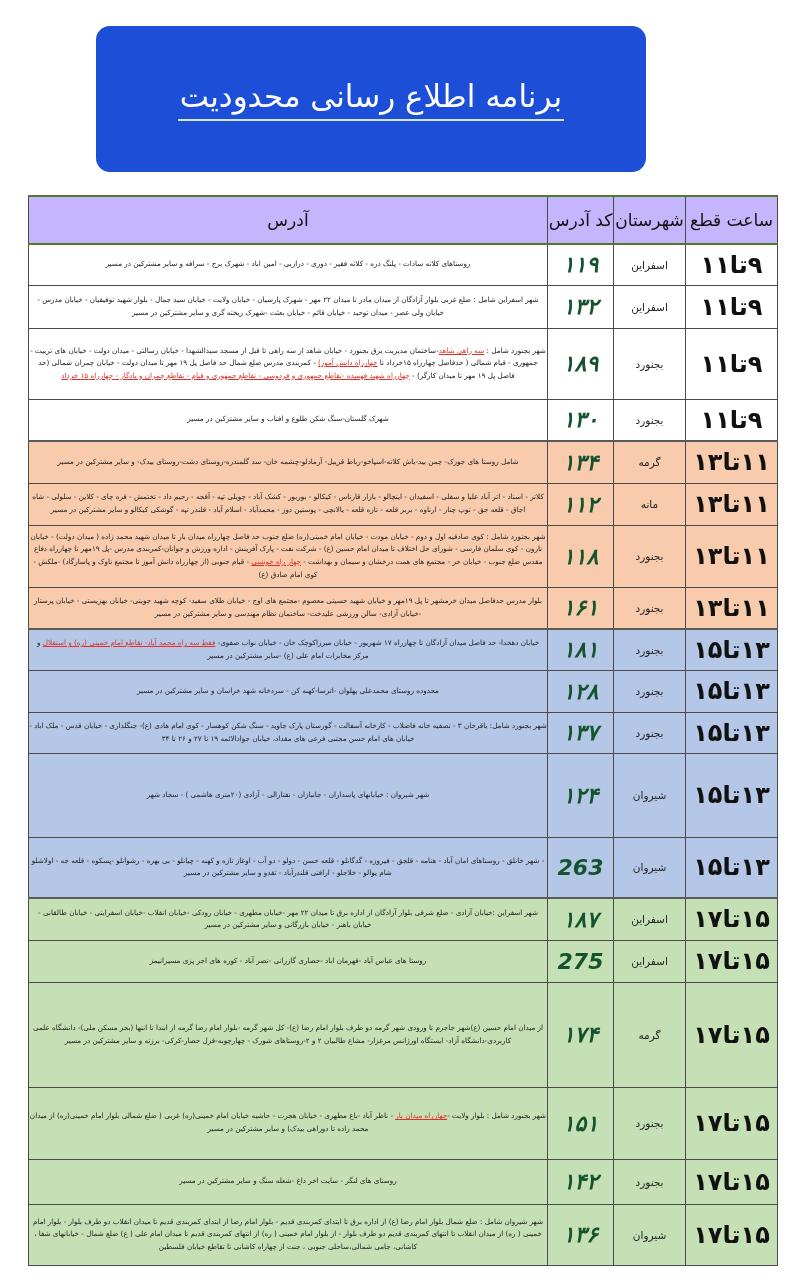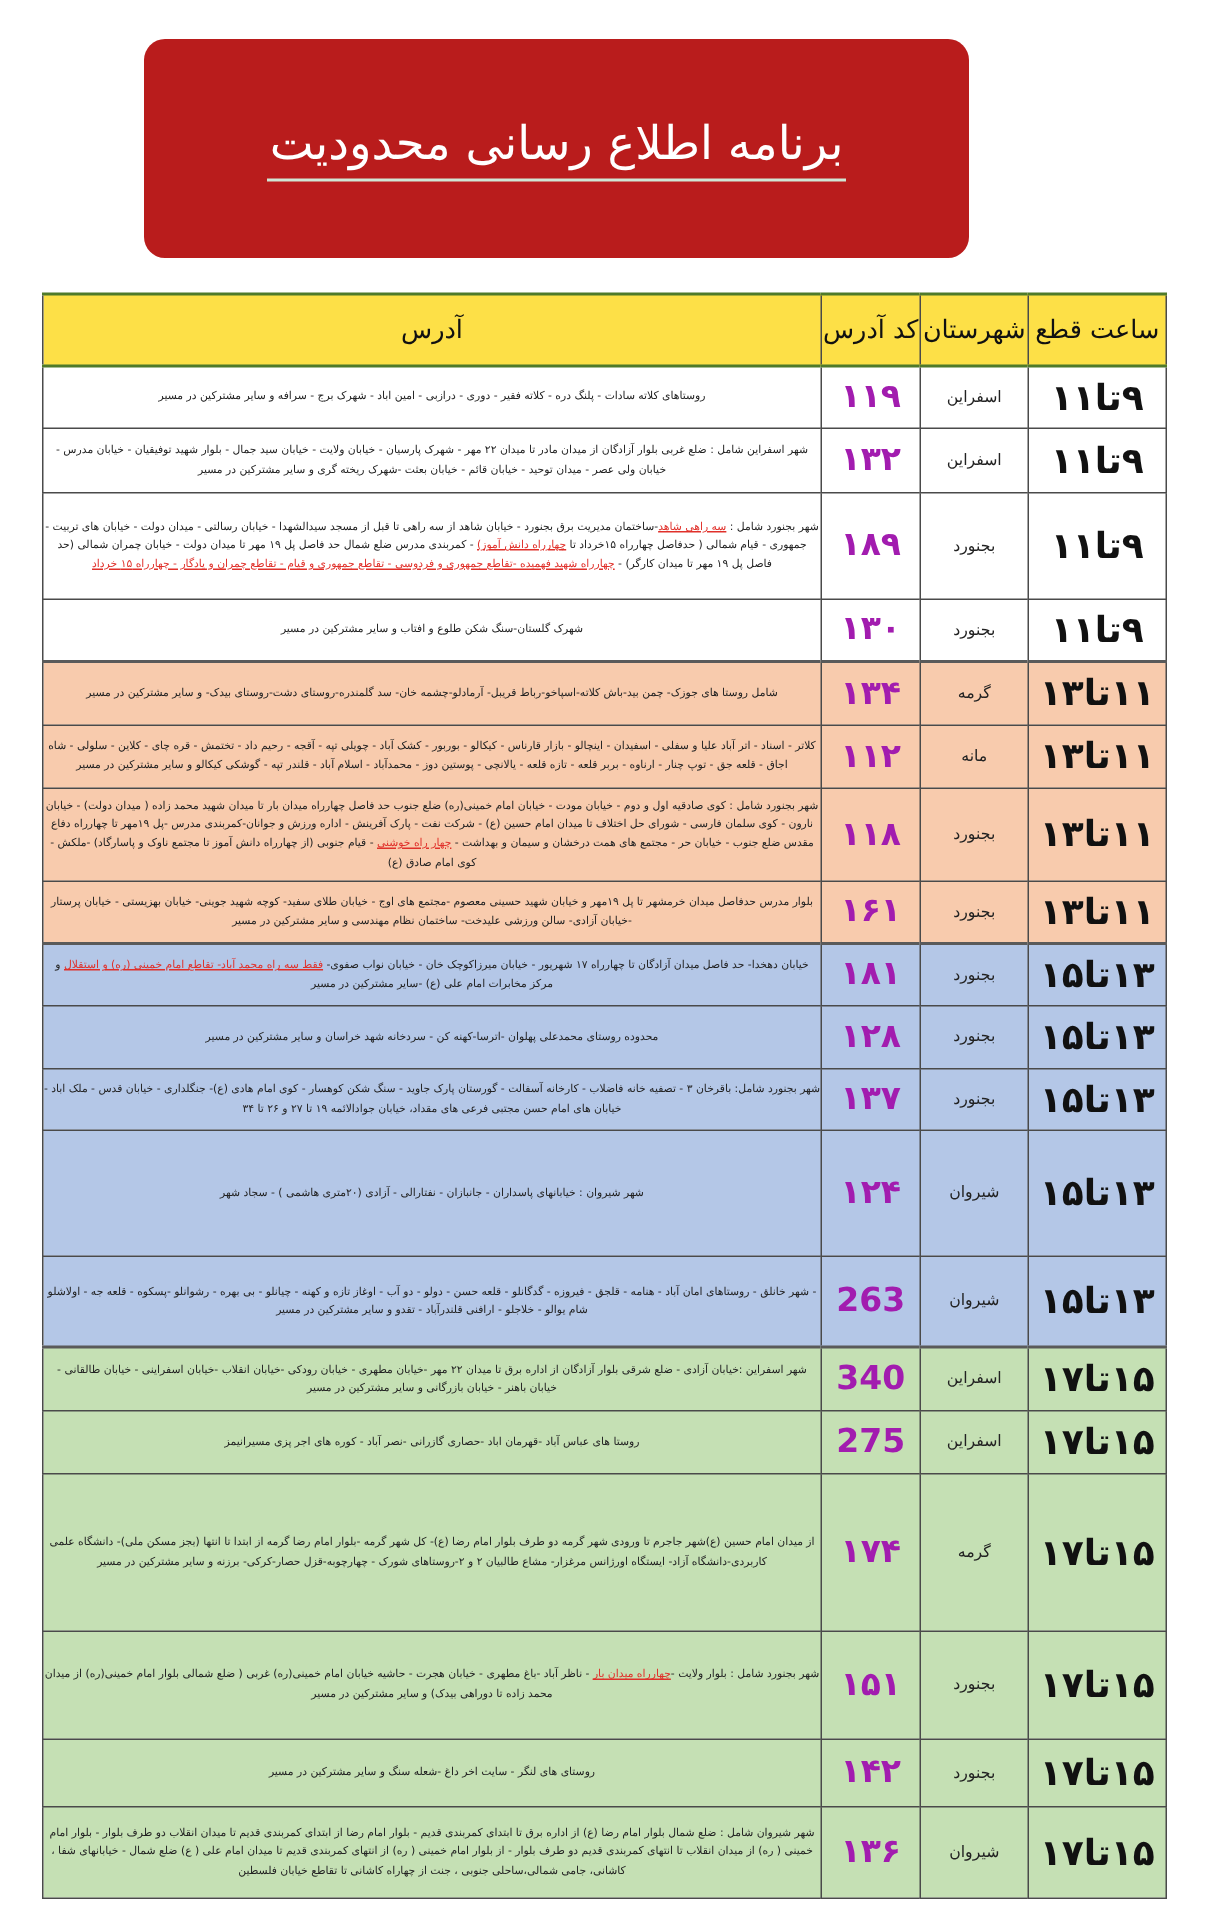--- a/index.html
+++ b/index.html
@@ -2,51 +2,51 @@
 <html><head>
 <meta charset="utf-8">
 <style>
   html, body { margin: 0; padding: 0; }
   body {
     width: 806px; height: 1280px; background: #ffffff; position: relative;
     font-family: "DejaVu Sans", sans-serif; overflow: hidden;
   }
   .title-box {
     position: absolute; left: 96px; top: 26px; width: 550px; height: 146px;
-    background: #b91c1c; border-radius: 14px;
+    background: #1d4ed8; border-radius: 14px;
     display: flex; flex-direction: column; align-items: center; justify-content: center;
     color: #ffffff; direction: rtl;
   }
   .title-line {
     font-family: "DejaVu Sans", sans-serif; font-size: 31px; line-height: 1.25;
     border-bottom: 2px solid #cfe6d4; padding: 0 2px 3px 2px; margin: 3px 0;
     white-space: nowrap;
   }
   table.sched {
     position: absolute; left: 28px; top: 195px; width: 750px;
     border-collapse: collapse; direction: rtl; table-layout: fixed;
   }
   table.sched th, table.sched td {
     border: 1px solid #4a4a4a; text-align: center; vertical-align: middle; padding: 0;
   }
   table.sched th {
-    background: #fde047; height: 46px; font-weight: normal;
+    background: #c4b5fd; height: 46px; font-weight: normal;
     font-size: 17px; color: #111; border-top: 2px solid #4f7a2a; border-bottom: 2px solid #4f7a2a;
     font-family: "DejaVu Sans", sans-serif;
   }
   .c-time { width: 92px; }
   .c-county { width: 72px; }
   .c-code { width: 66px; }
   .c-addr { width: auto; }
   td.time {
     font-family: "DejaVu Sans", sans-serif; font-weight: bold; font-size: 24px; color: #111;
     letter-spacing: -1px;
   }
   td.code {
-    font-family: "DejaVu Sans", sans-serif; font-weight: bold; font-size: 22px; color: #a21caf;
+    font-family: "DejaVu Sans", sans-serif; font-weight: bold; font-size: 22px; color: #14532d; font-style: italic;
   }
   td.county { font-size: 10.5px; color: #222; }
   td.addr {
     font-size: 7.2px; line-height: 1.75; color: #222; padding: 2px 6px;
     font-family: "DejaVu Sans", sans-serif;
   }
   td.addr .hl { color: #e0302a; text-decoration: underline; }
   tr.g-white td { background: #ffffff; }
   tr.g-orange td { background: #f8cbad; }
   tr.g-blue td { background: #b4c7e7; }
@@ -150,21 +150,21 @@
       </tr>
       <tr class="g-blue" style="height: 61px;">
         <td class="time">۱۳تا۱۵</td>
         <td class="county">شیروان</td>
         <td class="code">263</td>
         <td class="addr"><span>- شهر خانلق - روستاهای امان آباد - هنامه - قلجق - فیروزه - گدگانلو - قلعه حسن - دولو - دو آب - اوغاز تازه و کهنه - چیانلو - بی بهره - رشوانلو -پسکوه - قلعه جه - اولاشلو شام یوالو - خلاجلو - ارافنی قلندرآباد - تقدو و سایر مشترکین در مسیر</span></td>
       </tr>
       <tr class="g-green grp-start" style="height: 42px;">
         <td class="time">۱۵تا۱۷</td>
         <td class="county">اسفراین</td>
-        <td class="code">340</td>
+        <td class="code">۱۸۷</td>
         <td class="addr"><span>شهر اسفراین :خیابان آزادی - ضلع شرقی بلوار آزادگان از اداره برق تا میدان ۲۲ مهر -خیابان مطهری - خیابان رودکی -خیابان انقلاب -خیابان اسفراینی - خیابان طالقانی - خیابان باهنر - خیابان بازرگانی و سایر مشترکین در مسیر</span></td>
       </tr>
       <tr class="g-green" style="height: 42px;">
         <td class="time">۱۵تا۱۷</td>
         <td class="county">اسفراین</td>
         <td class="code">275</td>
         <td class="addr"><span>روستا های عباس آباد -قهرمان اباد -حصاری گازرانی -نصر آباد - کوره های اجر پزی مسیرانیمز</span></td>
       </tr>
       <tr class="g-green" style="height: 105px;">
         <td class="time">۱۵تا۱۷</td>

